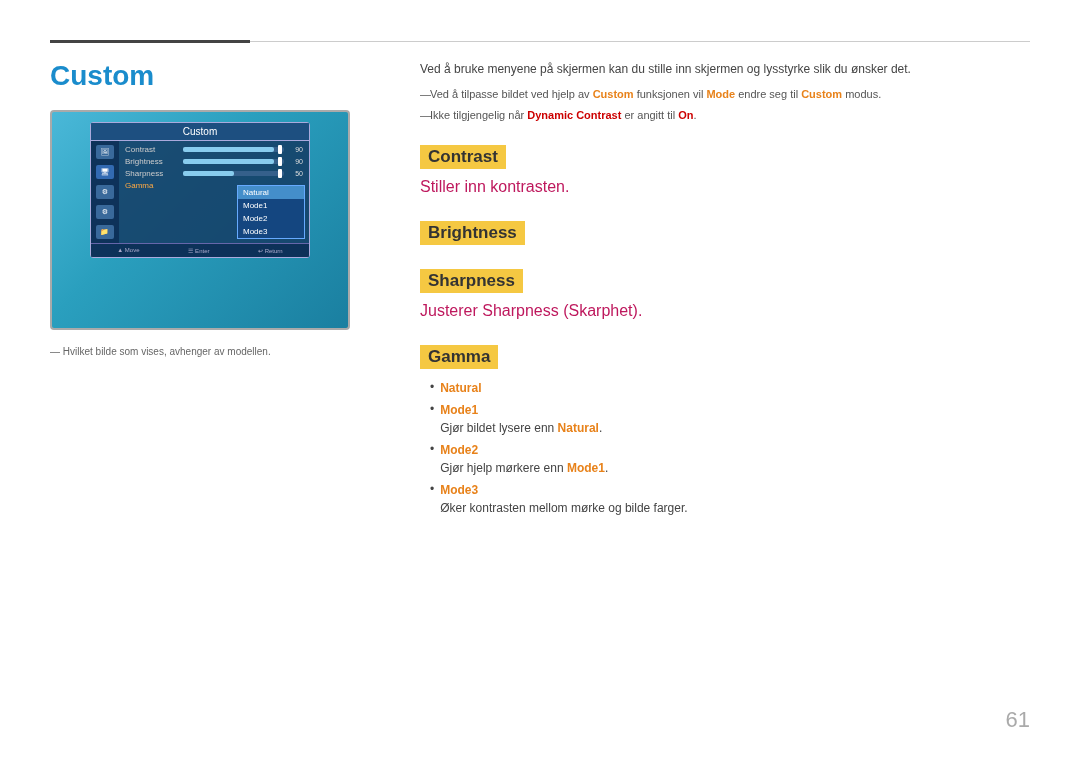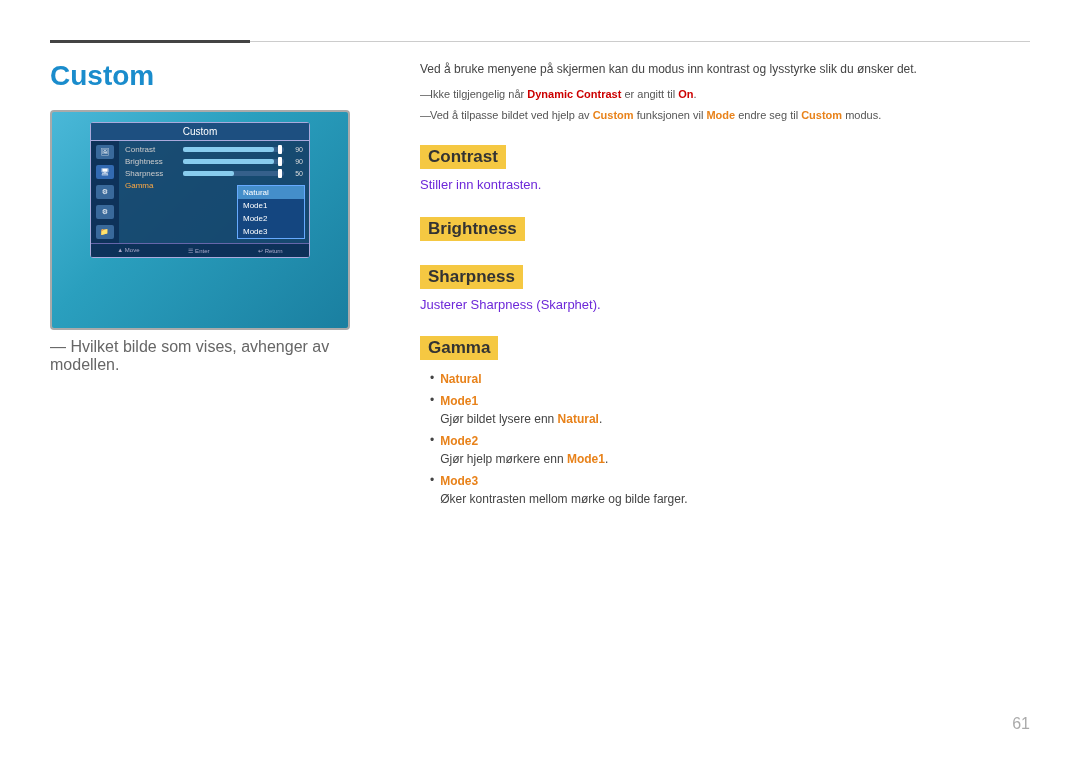--- a/index.html
+++ b/index.html
@@ -181,23 +181,23 @@
       background: rgba(10, 40, 80, 0.7);
       padding: 3px 2px;
       border-top: 1px solid #66a;
     }
     .osd-btn {
       font-size: 6px;
       color: #aac;
     }
 
     .monitor-note {
-      font-size: 16px;
+      font-size: 10px;
       color: #666;
-      margin-top: 8px;
+      margin-top: 16px;
     }
     .monitor-note::before {
       content: '— ';
     }
 
     
     .right-col {
       position: absolute;
       left: 420px;
       top: 60px;
@@ -234,22 +234,22 @@
       background: #f5c842;
       padding: 2px 8px;
       font-size: 17px;
       font-weight: bold;
       color: #333;
       margin-top: 18px;
       margin-bottom: 6px;
     }
 
     .section-body {
-      font-size: 13px;
-      color: #6d28d9;
+      font-size: 16px;
+      color: #be185d;
       line-height: 1.5;
       margin-bottom: 4px;
     }
 
     .bullet-list {
       margin-left: 10px;
       margin-top: 4px;
     }
     .bullet-item {
       display: flex;
@@ -265,21 +265,21 @@
     }
     .bullet-content {
       line-height: 1.5;
     }
 
     
     .page-number {
       position: absolute;
       bottom: 30px;
       right: 50px;
-      font-size: 16px;
+      font-size: 22px;
       color: #aaa;
     }
   </style>
 </head>
 <body>
 
 <div class="top-lines">
   <div class="top-line-dark"></div>
   <div class="top-line-light"></div>
 </div>
@@ -342,28 +342,28 @@
         <span class="osd-btn">☰ Enter</span>
         <span class="osd-btn">↩ Return</span>
       </div>
     </div>
   </div>
 
   <div class="monitor-note">Hvilket bilde som vises, avhenger av modellen.</div>
 </div>
 
 <div class="right-col">
-  <p class="intro-text">Ved å bruke menyene på skjermen kan du modus inn kontrast og lysstyrke slik du ønsker det.</p>
+  <p class="intro-text">Ved å bruke menyene på skjermen kan du stille inn skjermen og lysstyrke slik du ønsker det.</p>
+
+  <p class="note-line">
+    <span>Ved å tilpasse bildet ved hjelp av </span><span class="highlight-orange">Custom</span><span> funksjonen vil </span><span class="highlight-orange">Mode</span><span> endre seg til </span><span class="highlight-orange">Custom</span><span> modus.</span>
+  </p>
 
   <p class="note-line">
     <span>Ikke tilgjengelig når </span><span class="highlight-red">Dynamic Contrast</span><span> er angitt til </span><span class="highlight-red">On</span><span>.</span>
-  </p>
-
-  <p class="note-line">
-    <span>Ved å tilpasse bildet ved hjelp av </span><span class="highlight-orange">Custom</span><span> funksjonen vil </span><span class="highlight-orange">Mode</span><span> endre seg til </span><span class="highlight-orange">Custom</span><span> modus.</span>
   </p>
 
   <div>
     <div class="section-header">Contrast</div>
     <p class="section-body">Stiller inn kontrasten.</p>
   </div>
 
   <div>
     <div class="section-header">Brightness</div>
   </div>

